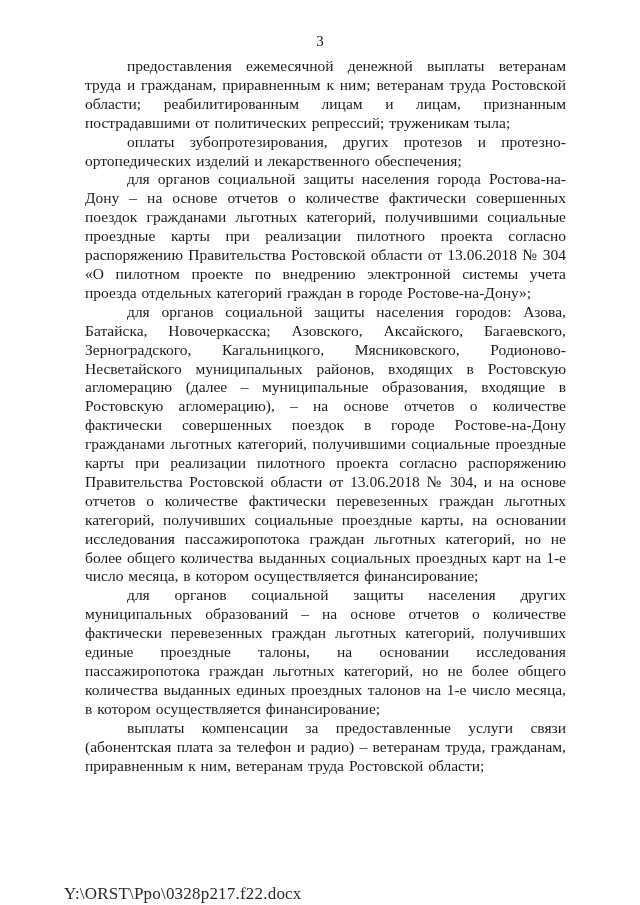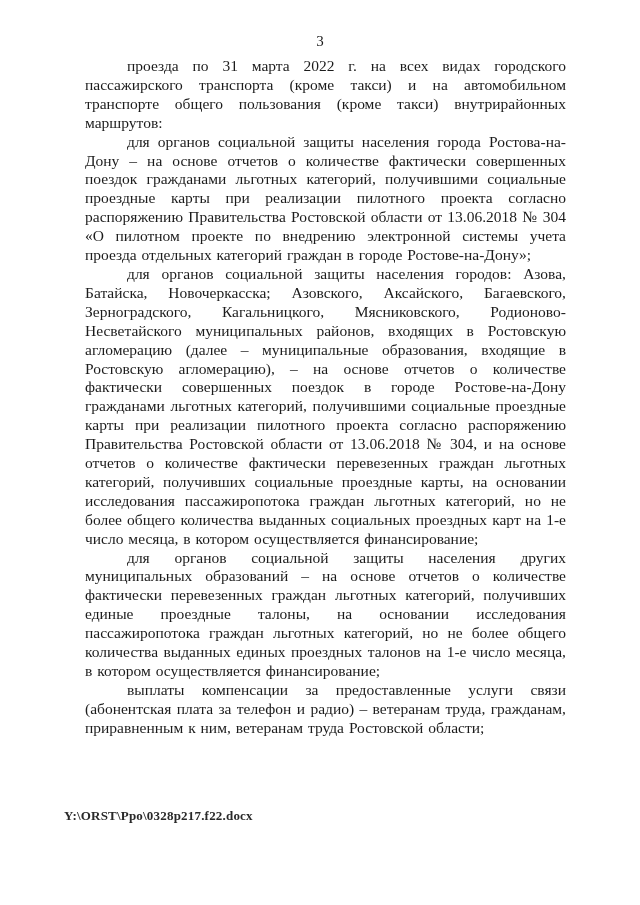--- a/index.html
+++ b/index.html
@@ -36,35 +36,35 @@
     padding: 0;
     font-size: 15.5px;
     line-height: 18.9px;
     text-align: justify;
     text-indent: 42px;
     word-spacing: 1px;
   }
   .footer {
     position: absolute;
     left: 64px;
-    top: 808px;
-    font-size: 13px;
+    top: 884px;
+    font-size: 17px;
     color: #2a2a2a;
     letter-spacing: 0.2px;
-    font-weight: bold;
   }
 </style>
 </head>
 <body>
 
 <div class="page">
   <div class="page-number">3</div>
 
   <div class="content">
-    <p>проезда по 31 марта 2022 г. на всех видах городского пассажирского транспорта (кроме такси) и на автомобильном транспорте общего пользования (кроме такси) внутрирайонных маршрутов:</p>
+    <p>предоставления ежемесячной денежной выплаты ветеранам труда и гражданам, приравненным к ним; ветеранам труда Ростовской области; реабилитированным лицам и лицам, признанным пострадавшими от политических репрессий; труженикам тыла;</p>
+    <p>оплаты зубопротезирования, других протезов и протезно-ортопедических изделий и лекарственного обеспечения;</p>
     <p>для органов социальной защиты населения города Ростова-на-Дону – на основе отчетов о количестве фактически совершенных поездок гражданами льготных категорий, получившими социальные проездные карты при реализации пилотного проекта согласно распоряжению Правительства Ростовской области от 13.06.2018 № 304 «О пилотном проекте по внедрению электронной системы учета проезда отдельных категорий граждан в городе Ростове-на-Дону»;</p>
     <p>для органов социальной защиты населения городов: Азова, Батайска, Новочеркасска; Азовского, Аксайского, Багаевского, Зерноградского, Кагальницкого, Мясниковского, Родионово-Несветайского муниципальных районов, входящих в Ростовскую агломерацию (далее – муниципальные образования, входящие в Ростовскую агломерацию), – на основе отчетов о количестве фактически совершенных поездок в городе Ростове-на-Дону гражданами льготных категорий, получившими социальные проездные карты при реализации пилотного проекта согласно распоряжению Правительства Ростовской области от 13.06.2018 № 304, и на основе отчетов о количестве фактически перевезенных граждан льготных категорий, получивших социальные проездные карты, на основании исследования пассажиропотока граждан льготных категорий, но не более общего количества выданных социальных проездных карт на 1-е число месяца, в котором осуществляется финансирование;</p>
     <p>для органов социальной защиты населения других муниципальных образований – на основе отчетов о количестве фактически перевезенных граждан льготных категорий, получивших единые проездные талоны, на основании исследования пассажиропотока граждан льготных категорий, но не более общего количества выданных единых проездных талонов на 1-е число месяца, в котором осуществляется финансирование;</p>
     <p>выплаты компенсации за предоставленные услуги связи (абонентская плата за телефон и радио) – ветеранам труда, гражданам, приравненным к ним, ветеранам труда Ростовской области;</p>
 
   </div>
 
   <div class="footer">Y:\ORST\Ppo\0328p217.f22.docx</div>
 </div>
 

